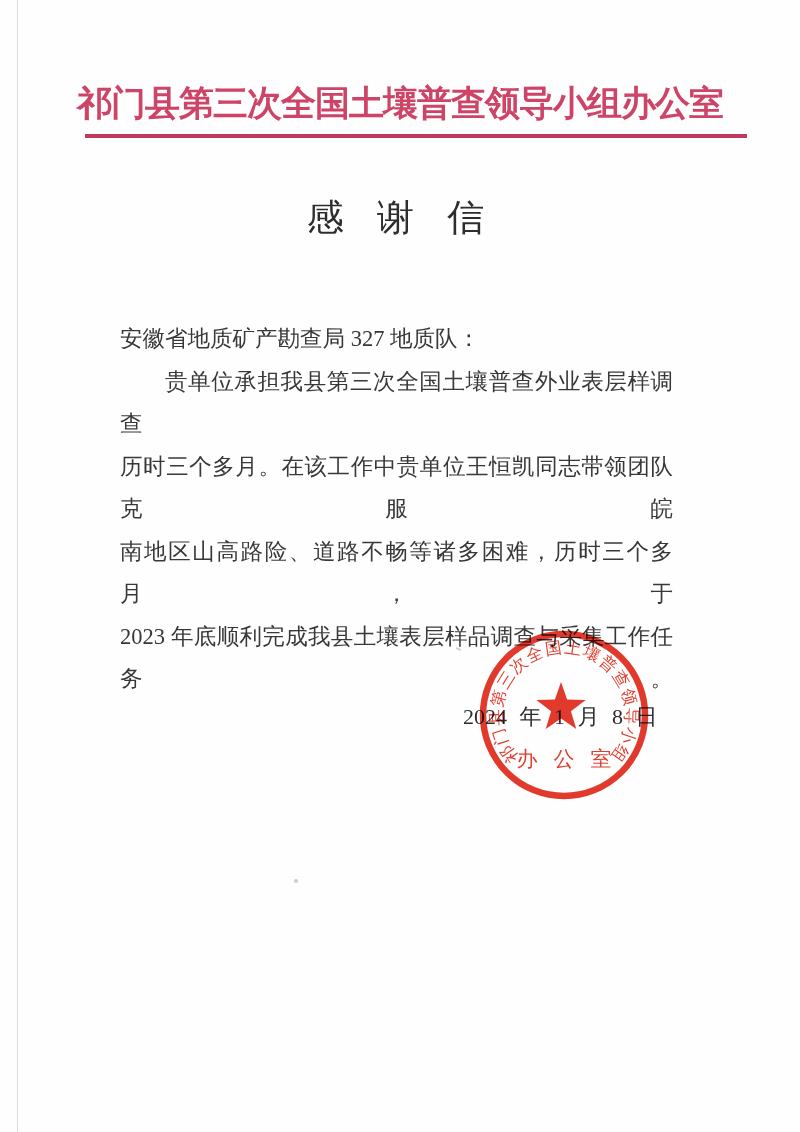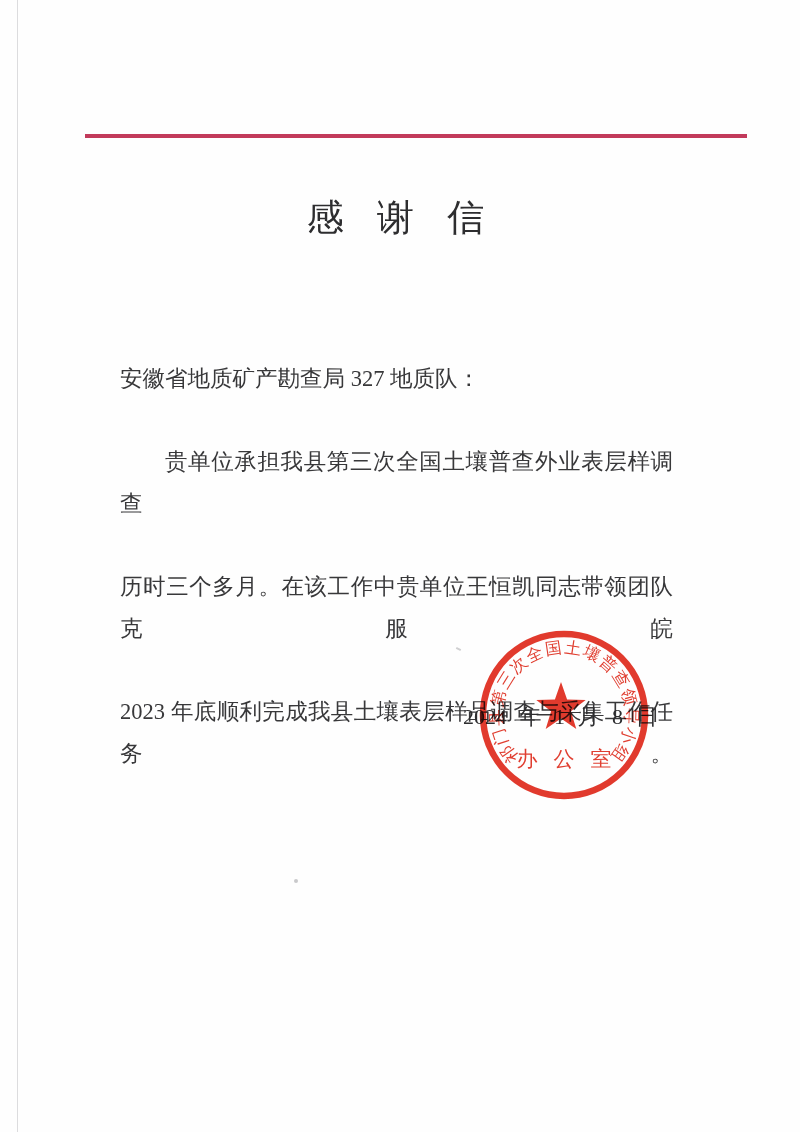--- a/index.html
+++ b/index.html
@@ -58,21 +58,21 @@
   }
   .body-block {
     position: absolute;
     top: 318px;
     left: 120px;
     width: 553px;
     font-size: 22.5px;
     line-height: 42.5px;
     color: #38383a;
   }
-  .line { white-space: nowrap; margin-top: 40px; }
+  .line { white-space: nowrap; }
   .line.fill {
     white-space: normal;
     text-align: justify;
     text-align-last: justify;
     text-justify: inter-character;
   }
   .line.indent { text-indent: 45px; }
   .letter-date {
     position: absolute;
     top: 702px;
@@ -115,29 +115,31 @@
     transform: rotate(25deg);
   }
 </style>
 </head>
 <body>
 
 <div class="page">
 
   <div class="scan-edge"></div>
 
+  <div class="org-header">祁门县第三次全国土壤普查领导小组办公室</div>
 
   <div class="header-rule"></div>
 
   <div class="doc-title">感 谢 信</div>
 
   <div class="body-block">
     <div class="line">安徽省地质矿产勘查局 327 地质队：</div>
     <div class="line fill indent">贵单位承担我县第三次全国土壤普查外业表层样调查</div>
     <div class="line fill">历时三个多月。在该工作中贵单位王恒凯同志带领团队克服皖</div>
+    <div class="line fill">南地区山高路险、道路不畅等诸多困难，历时三个多月，于</div>
     <div class="line fill">2023 年底顺利完成我县土壤表层样品调查与采集工作任务。</div>
   </div>
 
   <div class="letter-date">2024 年 1 月 8 日</div>
 
   <svg class="seal" viewBox="0 0 180 180">
     <circle cx="90" cy="90" r="81" fill="none" stroke-width="6.5" stroke="#e02b1d"></circle>
     <defs>
       <path id="sealArc" d="M 42.5 129.9 A 62 62 0 1 1 137.5 129.9" fill="none"></path>
     </defs>

